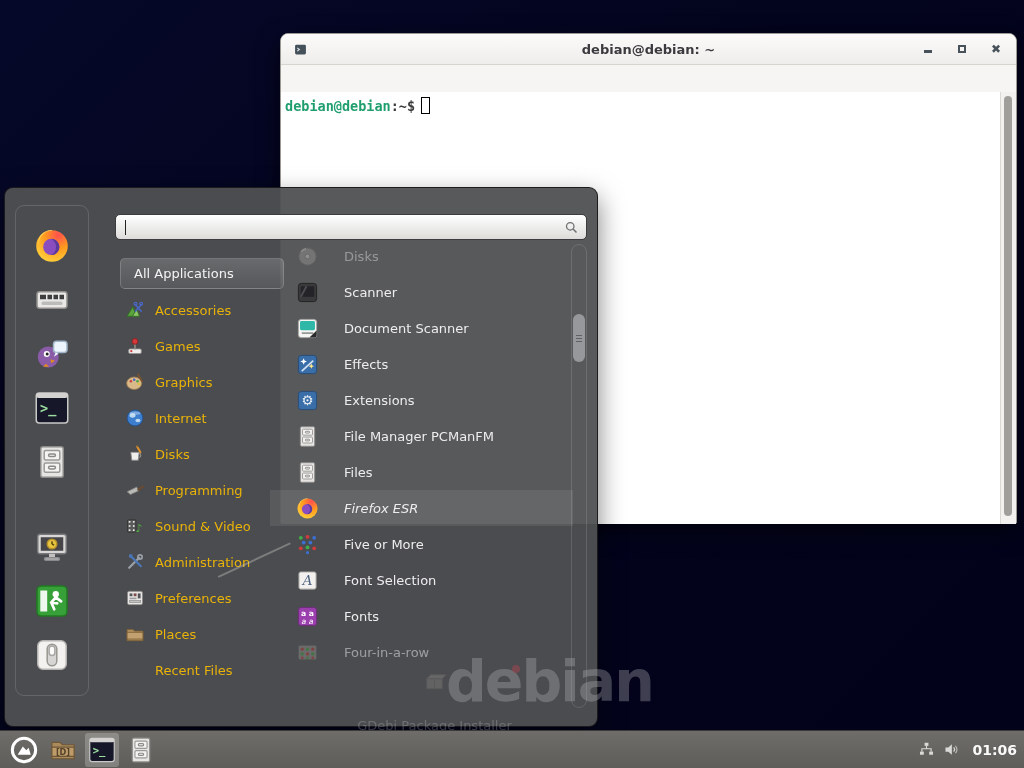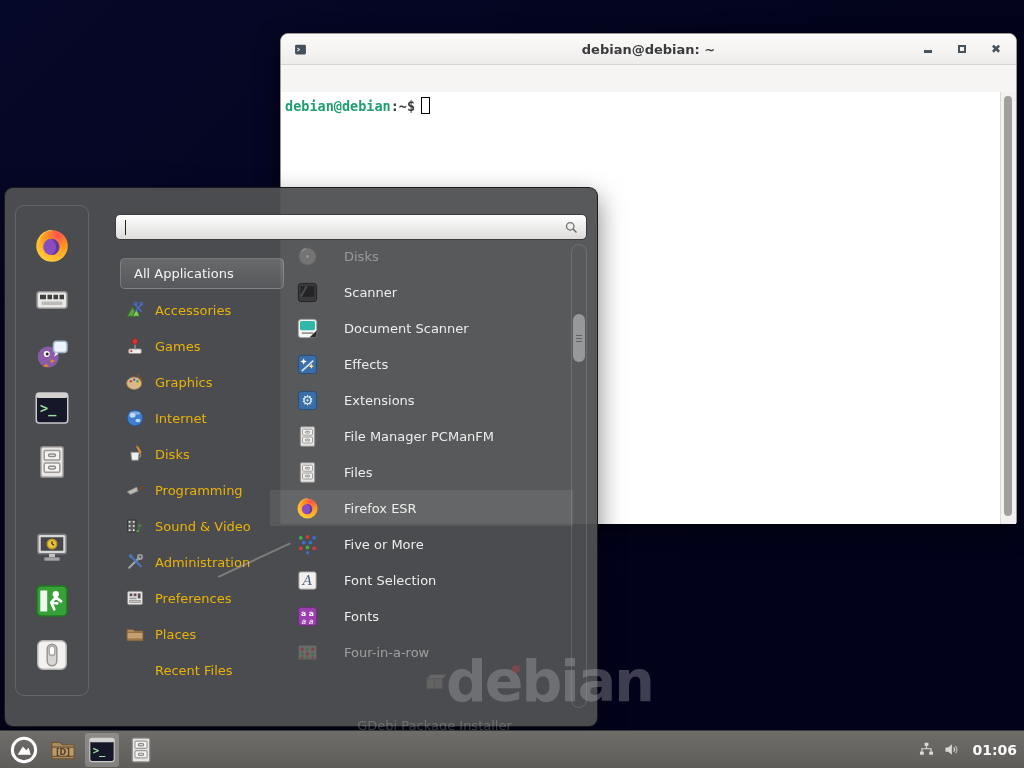--- a/index.html
+++ b/index.html
@@ -59,21 +59,21 @@
   .cat-row{height:36px;display:flex;align-items:center;gap:10px;padding-left:5px;
     font-size:13px;color:#eab308;cursor:default;box-sizing:border-box;}
   .cat-row [data-icon-slot]{width:20px;height:20px;flex:0 0 20px;}
   .cat-row.selected{height:31px;margin:12px 0 3px;padding-left:13px;border-radius:5px;
     background:linear-gradient(rgba(255,255,255,.17),rgba(255,255,255,.07));
     border:1px solid rgba(255,255,255,.18);color:#f3f3f3;}
   .apps-col{position:absolute;left:265px;top:50px;width:303px;}
   .app-row{height:36px;display:flex;align-items:center;gap:25px;padding-left:26px;
     font-size:13px;color:#ededed;cursor:default;}
   .app-row [data-icon-slot]{width:23px;height:23px;flex:0 0 23px;}
-  .app-row.highlight{background:rgba(255,255,255,.08);}
+  .app-row.highlight{background:rgba(255,255,255,.08);font-style:italic;}
   .menu-scroll{position:absolute;left:566px;top:56px;width:16px;height:464px;box-sizing:border-box;
     border:1px solid rgba(255,255,255,.13);border-radius:8px;}
   .menu-thumb{position:absolute;left:1px;top:69px;width:12px;height:48px;background:#96989b;
     border-radius:6px;display:flex;flex-direction:column;gap:2px;align-items:center;justify-content:center;}
   .menu-thumb i{display:block;width:6px;height:1px;background:#5e6064;}
   .artifact{position:absolute;left:218px;top:576px;width:80px;height:2px;border-radius:2px;
     background:rgba(215,215,205,.35);transform:rotate(-25deg);transform-origin:left center;z-index:5;
     pointer-events:none;}
 
   

